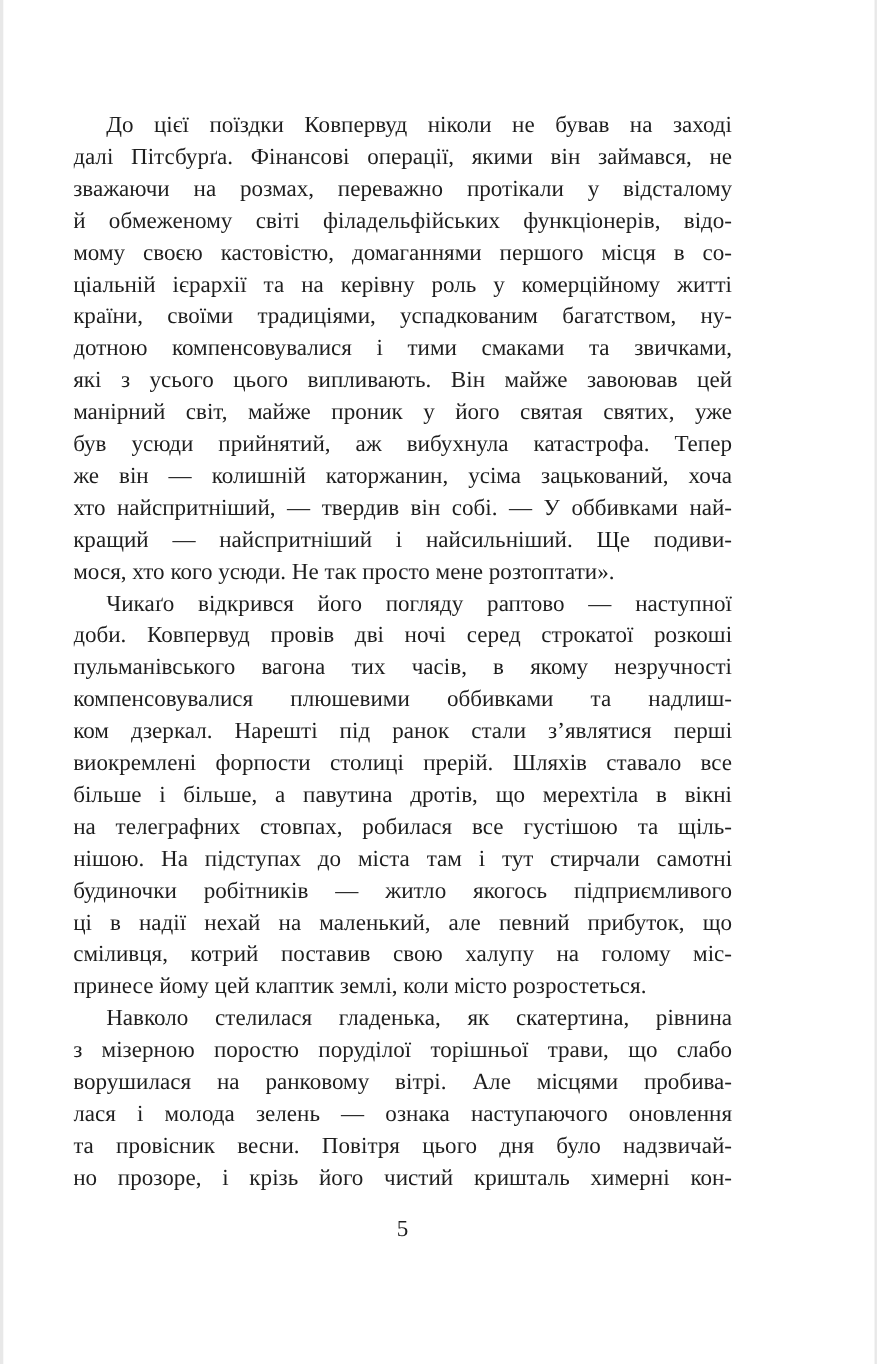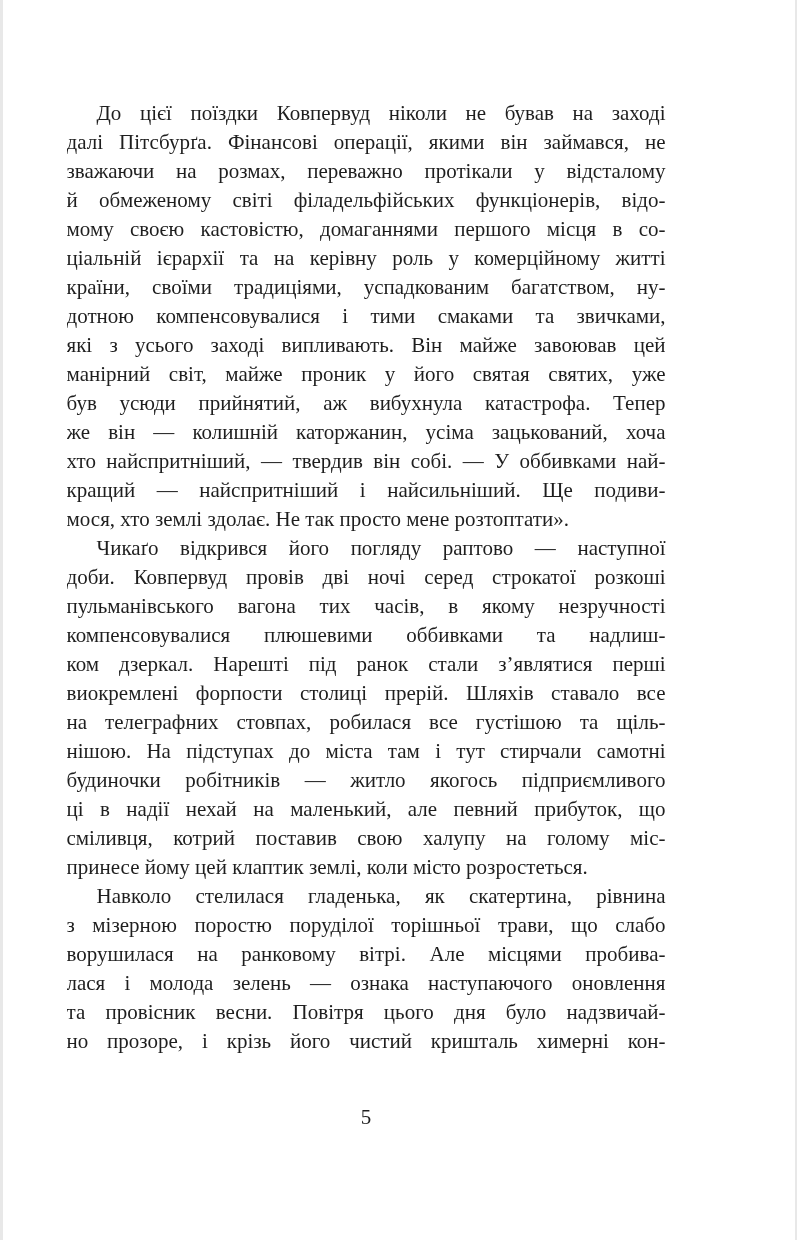--- a/index.html
+++ b/index.html
@@ -60,35 +60,36 @@
 
   <div class="paragraph">
         <div class="line first">До цієї поїздки Ковпервуд ніколи не бував на заході</div>
         <div class="line">далі Пітсбурґа. Фінансові операції, якими він займався, не</div>
         <div class="line">зважаючи на розмах, переважно протікали у відсталому</div>
         <div class="line">й обмеженому світі філадельфійських функціонерів, відо-</div>
         <div class="line">мому своєю кастовістю, домаганнями першого місця в со-</div>
         <div class="line">ціальній ієрархії та на керівну роль у комерційному житті</div>
         <div class="line">країни, своїми традиціями, успадкованим багатством, ну-</div>
         <div class="line">дотною компенсовувалися і тими смаками та звичками,</div>
-        <div class="line">які з усього заході випливають. Він майже завоював цей</div>
+        <div class="line">які з усього цього випливають. Він майже завоював цей</div>
         <div class="line">манірний світ, майже проник у його святая святих, уже</div>
         <div class="line">був усюди прийнятий, аж вибухнула катастрофа. Тепер</div>
         <div class="line">же він — колишній каторжанин, усіма зацькований, хоча</div>
         <div class="line">хто найспритніший, — твердив він собі. — У оббивками най-</div>
         <div class="line">кращий — найспритніший і найсильніший. Ще подиви-</div>
-        <div class="line ragged">мося, хто землі здолає. Не так просто мене розтоптати».</div>
+        <div class="line ragged">мося, хто кого усюди. Не так просто мене розтоптати».</div>
       </div>
       <div class="paragraph">
         <div class="line first">Чикаґо відкрився його погляду раптово — наступної</div>
         <div class="line">доби. Ковпервуд провів дві ночі серед строкатої розкоші</div>
         <div class="line">пульманівського вагона тих часів, в якому незручності</div>
         <div class="line">компенсовувалися плюшевими оббивками та надлиш-</div>
         <div class="line">ком дзеркал. Нарешті під ранок стали з’являтися перші</div>
         <div class="line">виокремлені форпости столиці прерій. Шляхів ставало все</div>
+        <div class="line">більше і більше, а павутина дротів, що мерехтіла в вікні</div>
         <div class="line">на телеграфних стовпах, робилася все густішою та щіль-</div>
         <div class="line">нішою. На підступах до міста там і тут стирчали самотні</div>
         <div class="line">будиночки робітників — житло якогось підприємливого</div>
         <div class="line">ці в надії нехай на маленький, але певний прибуток, що</div>
         <div class="line">сміливця, котрий поставив свою халупу на голому міс-</div>
         <div class="line ragged">принесе йому цей клаптик землі, коли місто розростеться.</div>
       </div>
       <div class="paragraph">
         <div class="line first">Навколо стелилася гладенька, як скатертина, рівнина</div>
         <div class="line">з мізерною поростю поруділої торішньої трави, що слабо</div>

